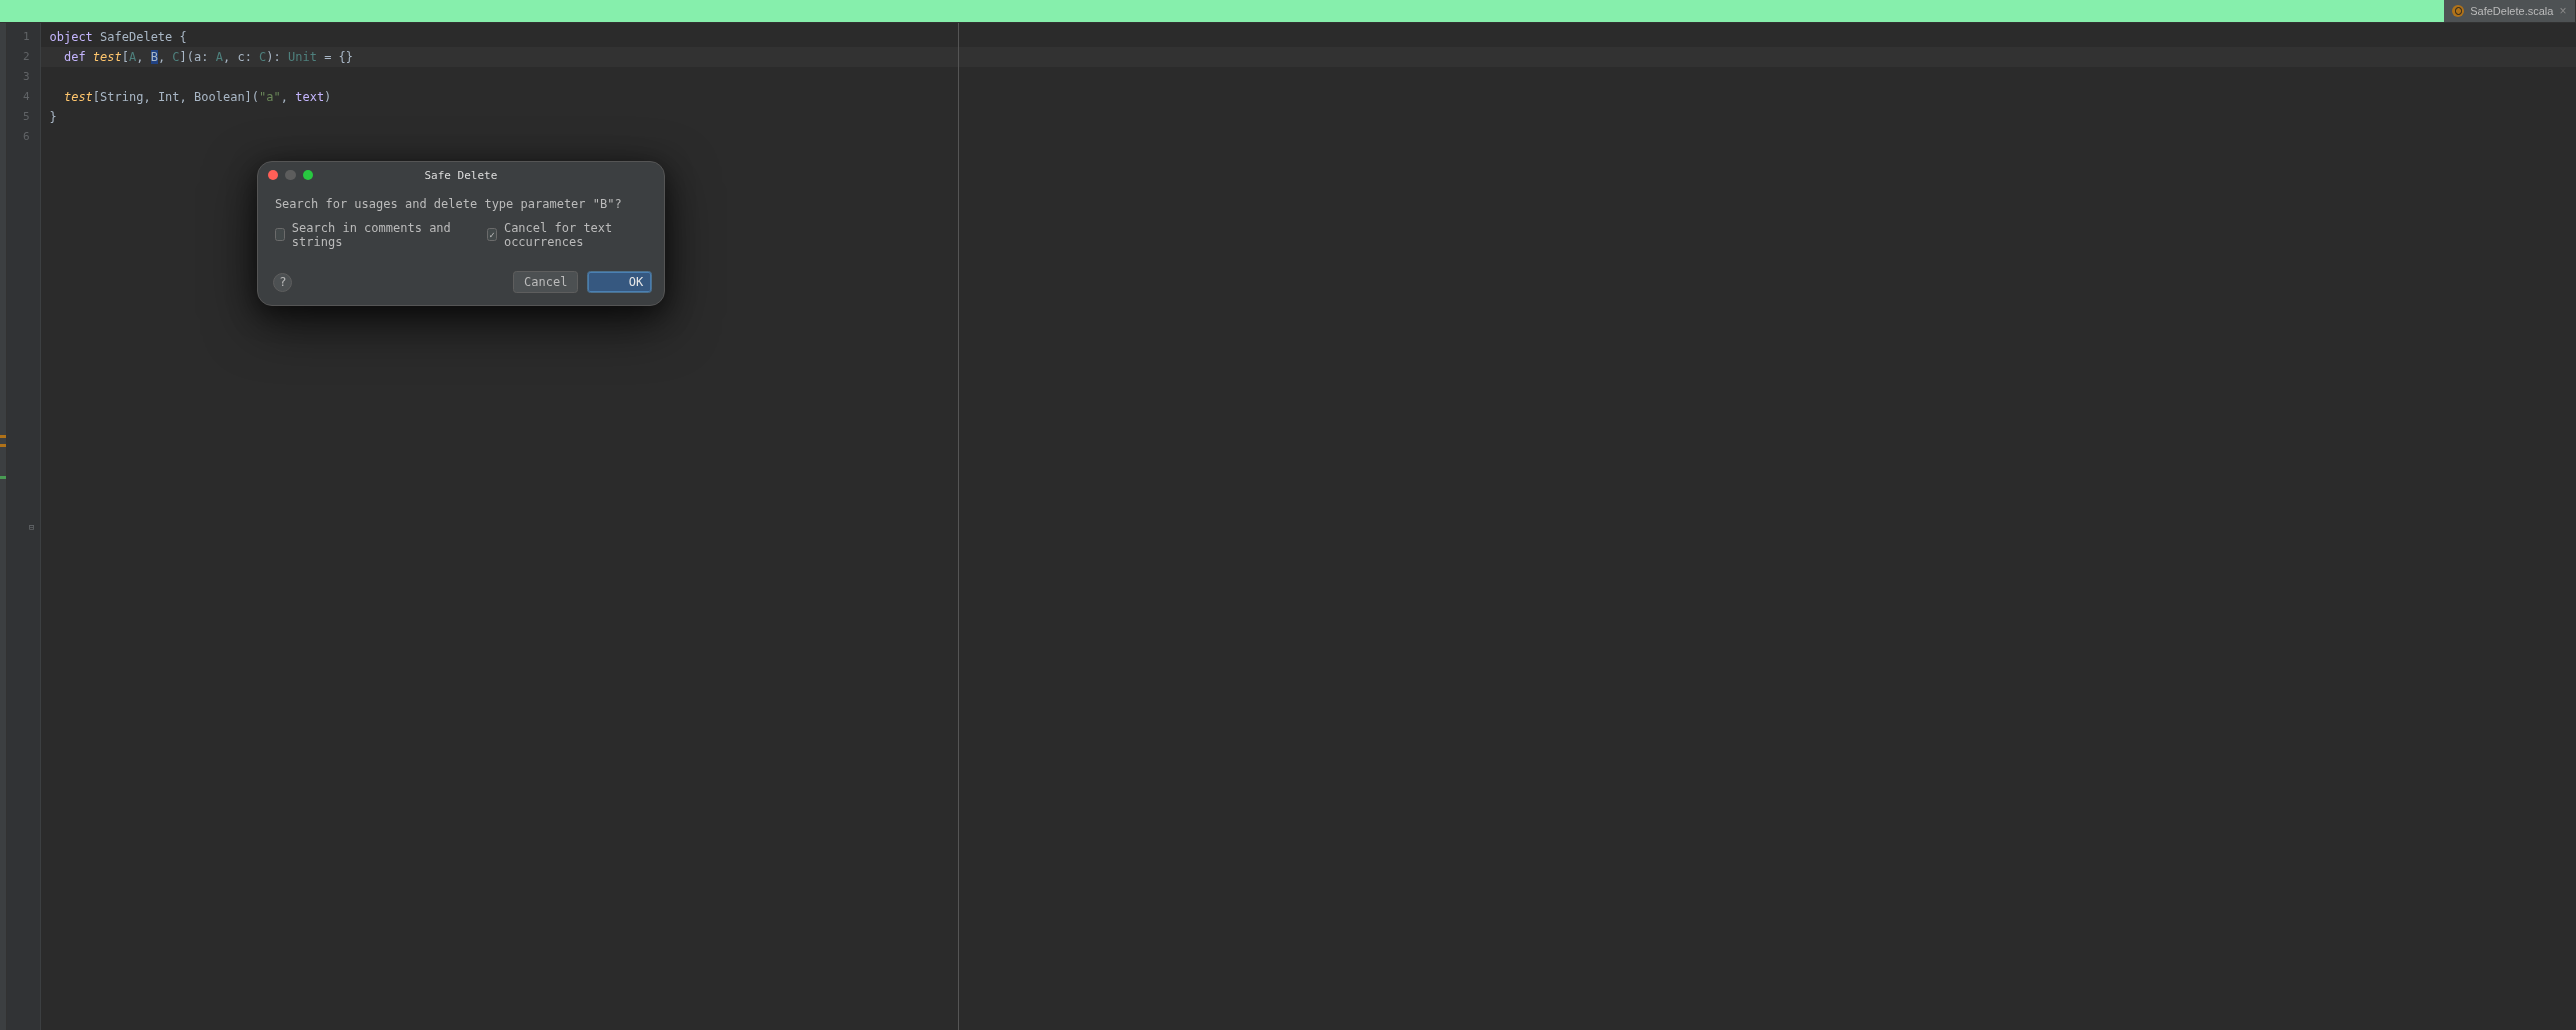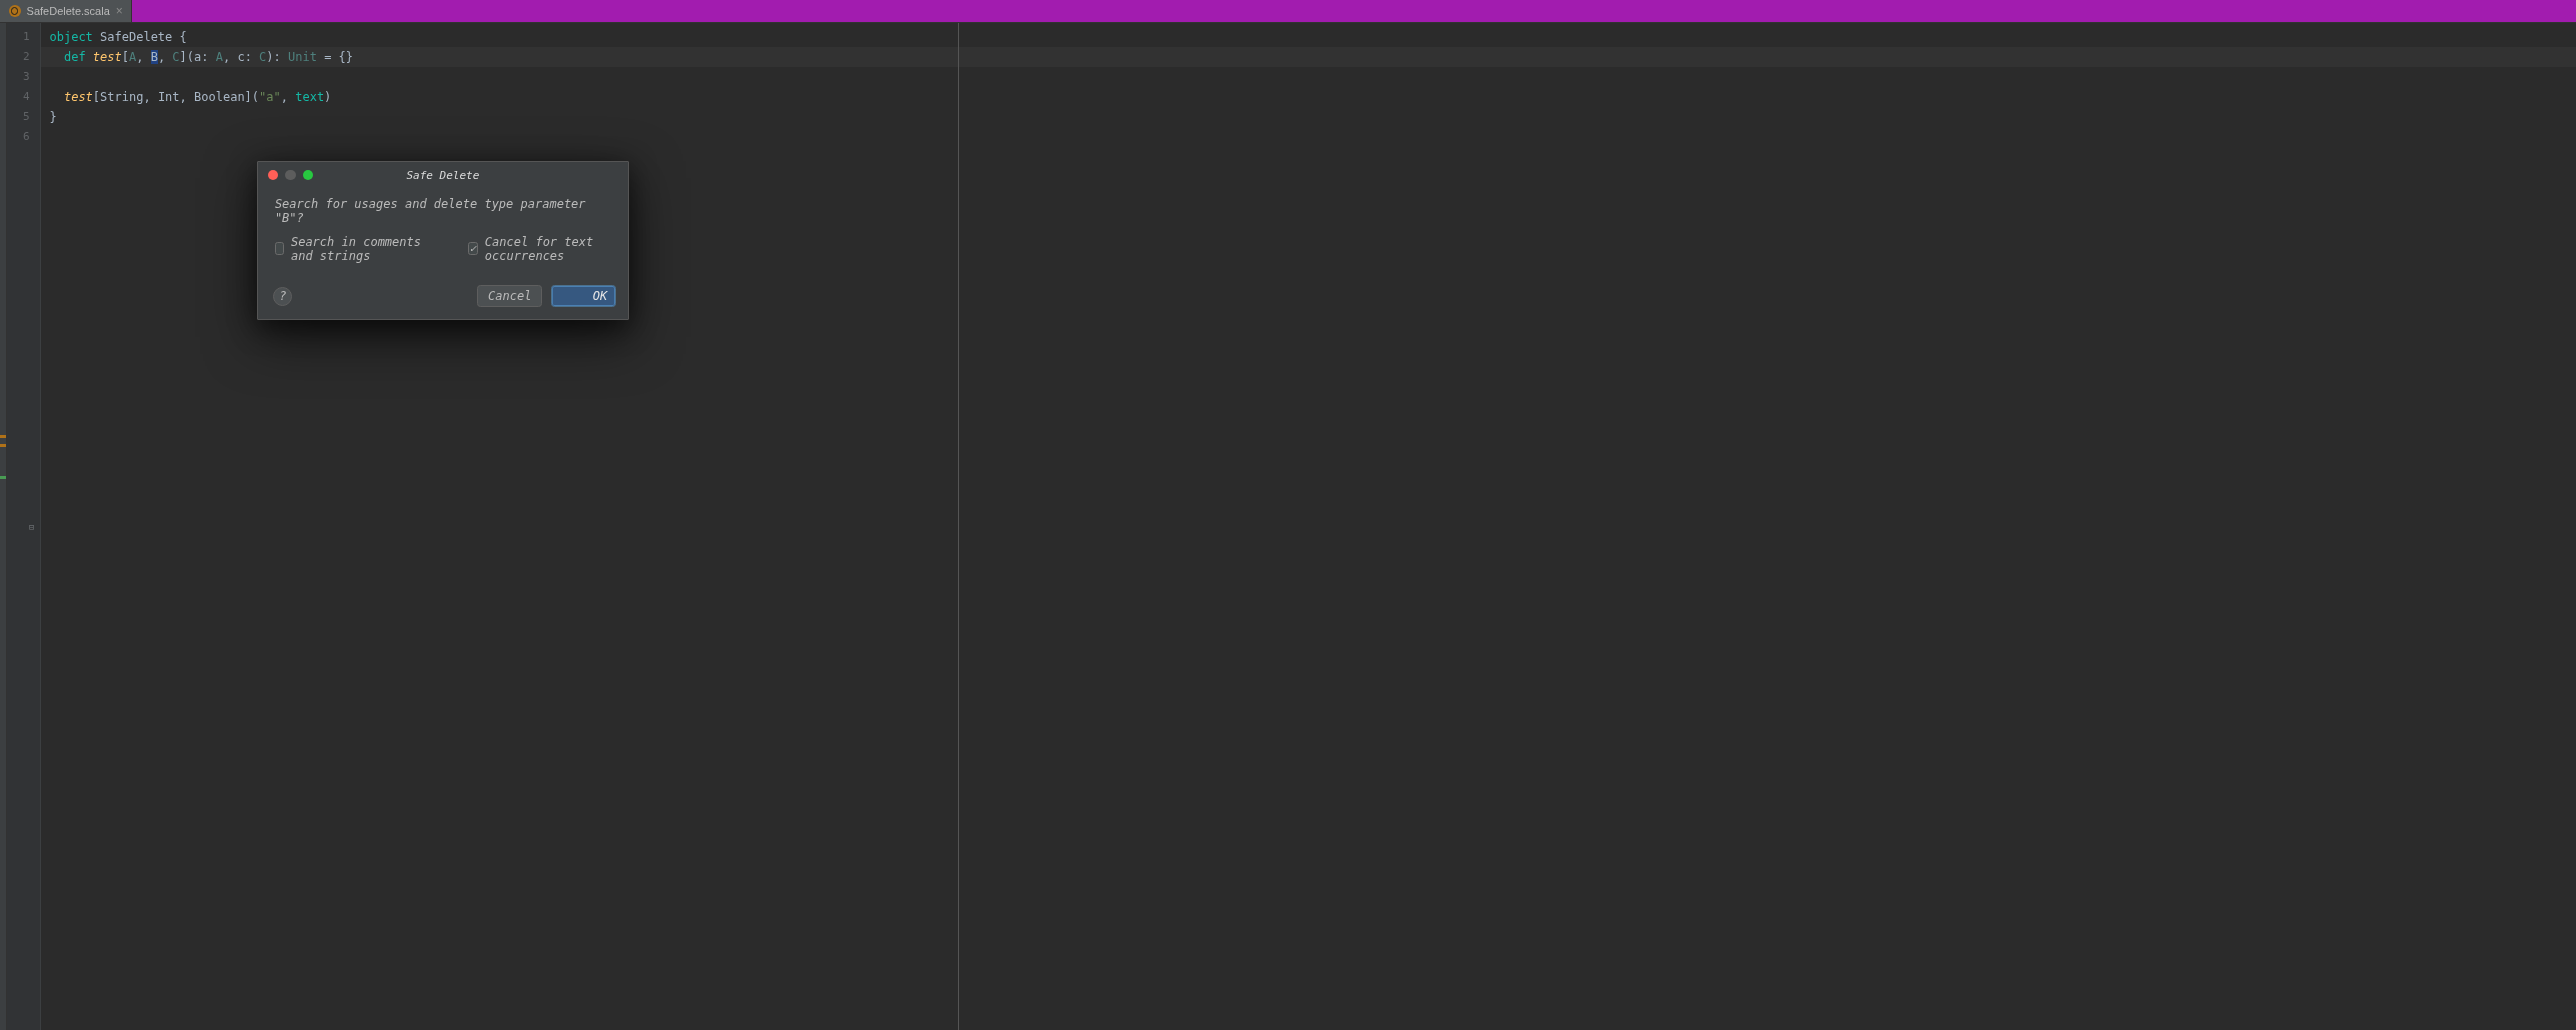--- a/index.html
+++ b/index.html
@@ -6,24 +6,25 @@
     body {
       width: 2576px; height: 1030px;
       background: #2b2b2b;
       font-family: -apple-system, BlinkMacSystemFont, "Segoe UI", sans-serif;
       font-size: 11px;
       color: #bbbbbb;
       overflow: hidden;
     }
     .tab-bar {
       height: 23px;
-      background: #a21caf;
+      background: #86efac;
       border-bottom: 0.9px solid #323232;
       display: flex;
       align-items: stretch;
+      justify-content: flex-end;
     }
     .tab {
       display: flex;
       align-items: center;
       padding: 0 8.6px;
       background: #4e5254;
       border-right: 0.9px solid #323232;
       gap: 6px;
     }
     .tab-icon {
@@ -88,41 +89,40 @@
     .code {
       flex: 1;
       padding-top: 4.3px;
       font-family: Menlo, Consolas, monospace;
       font-size: 12px;
       color: #a9b7c6;
       position: relative;
     }
     .code .line { height: 20px; line-height: 20px; white-space: pre; padding-left: 8.6px; }
     .line.highlight { background: #323232; }
-    .kw { color: #14b8a6; }
+    .kw { color: #c4b5fd; }
     .fn { color: #ffc66d; font-style: italic; }
     .tp { color: #4e807d; }
     .str { color: #6a8759; }
     .sel { background: #214283; color: #a9b7c6; }
     .right-split {
       position: absolute; top: 0; bottom: 0; left: 917px;
       border-left: 0.9px solid #555555;
     }
 
     
     .dialog {
       position: absolute;
       left: 216px; top: 138px;
-      width: 372px;
+      width: 408px;
       background: #3c3f41;
       border: 0.9px solid #555555;
-      border-radius: 1px;
+      border-radius: 15px;
       box-shadow: 0 17px 52px rgba(0,0,0,0.6), 0 6.9px 26px rgba(0,0,0,0.5);
       color: #bbbbbb;
-      font-style: italic;
     }
     .dialog-titlebar {
       height: 26px;
       display: flex;
       align-items: center;
       position: relative;
       border-top-left-radius: 8.6px;
       border-top-right-radius: 8.6px;
     }
     .traffic-lights {

